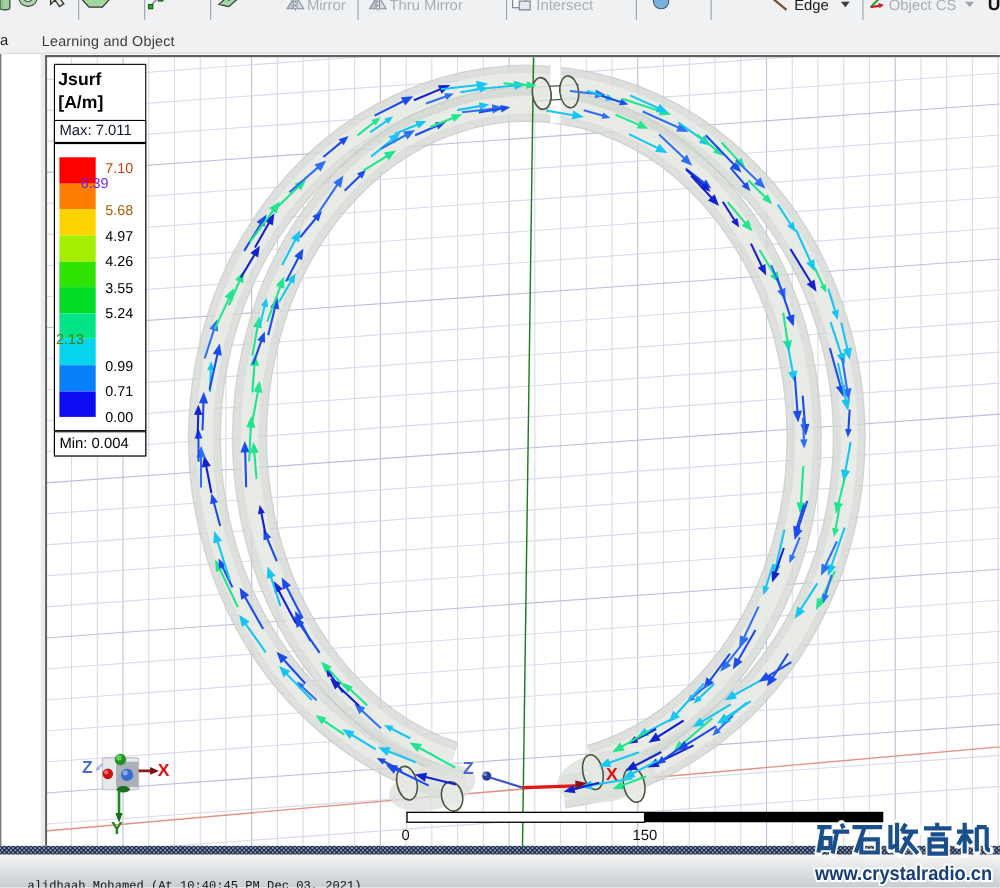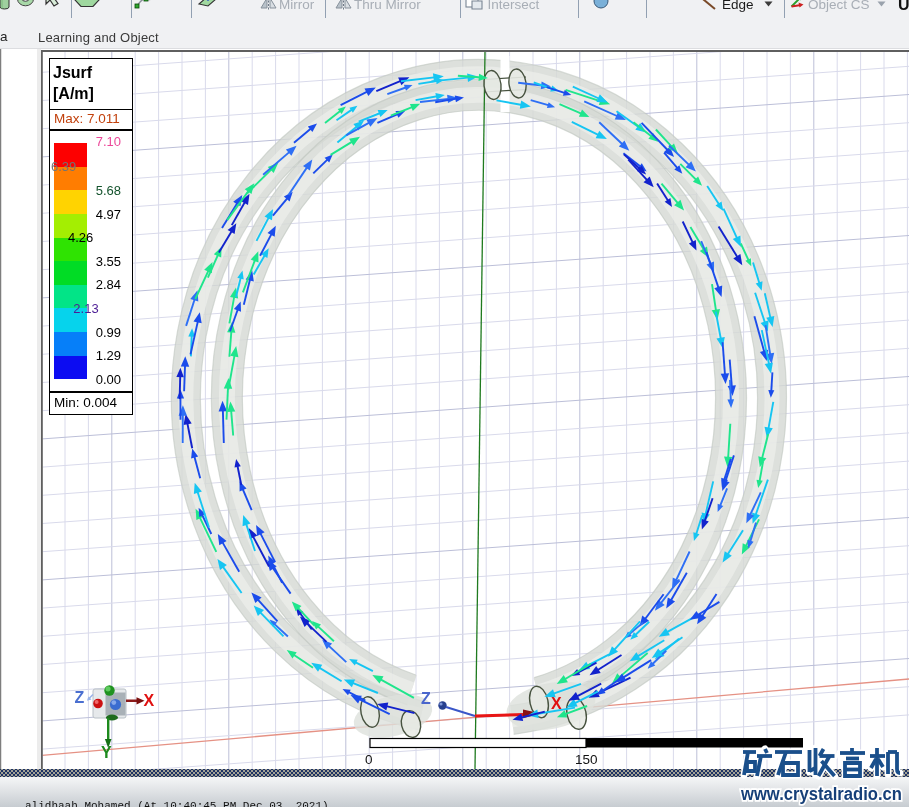--- a/index.html
+++ b/index.html
@@ -469,42 +469,42 @@
       </g>
       <rect x="0" y="48" width="1.5" height="721" fill="#7e7e7e"></rect>
       <rect x="1.5" y="48" width="35.5" height="721" fill="#ffffff"></rect>
       <rect x="37" y="48" width="4" height="721" fill="#ececec"></rect>
       <rect x="41" y="50.5" width="1.8" height="718.5" fill="#5f5f5f"></rect>
       <rect x="41" y="50" width="868" height="2" fill="#5f5f5f"></rect>
     </svg>
 <div style="position:absolute;left:49px;top:58px;width:84px;height:357px;background:#fff;border:1.3px solid #000;box-sizing:border-box"></div>
     <div style="position:absolute;left:53px;top:63px;font:bold 16px 'Liberation Sans',sans-serif;color:#000;line-height:20.5px">Jsurf<br>[A/m]</div>
     <div style="position:absolute;left:49px;top:108.5px;width:84px;height:21.5px;border:1.3px solid #000;box-sizing:border-box;background:#fff"></div>
-    <div style="position:absolute;left:54px;top:111px;font:13.5px 'Liberation Sans',sans-serif;color:#c2410c">Max: 7.011</div>
+    <div style="position:absolute;left:54px;top:111px;font:13.5px 'Liberation Sans',sans-serif;color:#0f172a">Max: 7.011</div>
     <div style="position:absolute;left:49px;top:130px;width:84px;height:262px;border:1.3px solid #000;box-sizing:border-box;background:#fff"></div>
     <div style="position:absolute;left:53.5px;top:143.2px;width:33px;height:23.6px;background:#fd0000"></div>
     <div style="position:absolute;left:53.5px;top:166.8px;width:33px;height:23.6px;background:#ff7d01"></div>
     <div style="position:absolute;left:53.5px;top:190.4px;width:33px;height:23.6px;background:#ffd301"></div>
     <div style="position:absolute;left:53.5px;top:214.0px;width:33px;height:23.6px;background:#a4ee02"></div>
     <div style="position:absolute;left:53.5px;top:237.6px;width:33px;height:23.6px;background:#2fe302"></div>
     <div style="position:absolute;left:53.5px;top:261.2px;width:33px;height:23.6px;background:#01dc25"></div>
     <div style="position:absolute;left:53.5px;top:284.8px;width:33px;height:23.6px;background:#02e487"></div>
     <div style="position:absolute;left:53.5px;top:308.4px;width:33px;height:23.6px;background:#06d3ec"></div>
     <div style="position:absolute;left:53.5px;top:332.0px;width:33px;height:23.6px;background:#067ff9"></div>
     <div style="position:absolute;left:53.5px;top:355.6px;width:33px;height:23.6px;background:#0c0cf2"></div>
-    <div style="position:absolute;left:51px;top:134px;width:70px;text-align:right;font:13px 'Liberation Sans',sans-serif;color:#ec4899">7.10</div>
-    <div style="position:absolute;left:51px;top:159.3px;width:70px;text-align:left;font:13px 'Liberation Sans',sans-serif;color:#737373">6.39</div>
-    <div style="position:absolute;left:51px;top:182.9px;width:70px;text-align:right;font:13px 'Liberation Sans',sans-serif;color:#14532d">5.68</div>
+    <div style="position:absolute;left:51px;top:145px;width:70px;text-align:right;font:13px 'Liberation Sans',sans-serif;color:#c2410c">7.10</div>
+    <div style="position:absolute;left:51px;top:159.3px;width:70px;text-align:center;font:13px 'Liberation Sans',sans-serif;color:#6d28d9">6.39</div>
+    <div style="position:absolute;left:51px;top:182.9px;width:70px;text-align:right;font:13px 'Liberation Sans',sans-serif;color:#a16207">5.68</div>
     <div style="position:absolute;left:51px;top:206.5px;width:70px;text-align:right;font:13px 'Liberation Sans',sans-serif;color:#000">4.97</div>
-    <div style="position:absolute;left:68px;top:230.1px;width:70px;font:13px 'Liberation Sans',sans-serif;color:#000">4.26</div>
+    <div style="position:absolute;left:51px;top:230.1px;width:70px;text-align:right;font:13px 'Liberation Sans',sans-serif;color:#000">4.26</div>
     <div style="position:absolute;left:51px;top:253.7px;width:70px;text-align:right;font:13px 'Liberation Sans',sans-serif;color:#000">3.55</div>
-    <div style="position:absolute;left:51px;top:277.3px;width:70px;text-align:right;font:13px 'Liberation Sans',sans-serif;color:#000">2.84</div>
-    <div style="position:absolute;left:51px;top:300.9px;width:70px;text-align:center;font:13px 'Liberation Sans',sans-serif;color:#4c1d95">2.13</div>
+    <div style="position:absolute;left:51px;top:277.3px;width:70px;text-align:right;font:13px 'Liberation Sans',sans-serif;color:#000">5.24</div>
+    <div style="position:absolute;left:51px;top:300.9px;width:70px;text-align:left;font:13px 'Liberation Sans',sans-serif;color:#4d7c0f">2.13</div>
     <div style="position:absolute;left:51px;top:324.5px;width:70px;text-align:right;font:13px 'Liberation Sans',sans-serif;color:#000">0.99</div>
-    <div style="position:absolute;left:51px;top:348.1px;width:70px;text-align:right;font:13px 'Liberation Sans',sans-serif;color:#000">1.29</div>
+    <div style="position:absolute;left:51px;top:348.1px;width:70px;text-align:right;font:13px 'Liberation Sans',sans-serif;color:#000">0.71</div>
     <div style="position:absolute;left:51px;top:371.7px;width:70px;text-align:right;font:13px 'Liberation Sans',sans-serif;color:#000">0.00</div>
     <div style="position:absolute;left:49px;top:392px;width:84px;height:23px;border:1.3px solid #000;box-sizing:border-box;background:#fff"></div>
     <div style="position:absolute;left:54px;top:395px;font:13.5px 'Liberation Sans',sans-serif;color:#000">Min: 0.004</div>
 <div style="position:absolute;left:0;top:0;width:909px;height:24px;background:#f0f1f3"></div>
     <div style="position:absolute;left:70.6px;top:0;width:1px;height:18px;background:#92a0b2"></div>
     <div style="position:absolute;left:130.6px;top:0;width:1px;height:18px;background:#92a0b2"></div>
     <div style="position:absolute;left:190.6px;top:0;width:1px;height:18px;background:#92a0b2"></div>
     <div style="position:absolute;left:325.3px;top:0;width:1px;height:18px;background:#92a0b2"></div>
     <div style="position:absolute;left:459.6px;top:0;width:1px;height:18px;background:#92a0b2"></div>
     <div style="position:absolute;left:577.6px;top:0;width:1px;height:18px;background:#92a0b2"></div>

